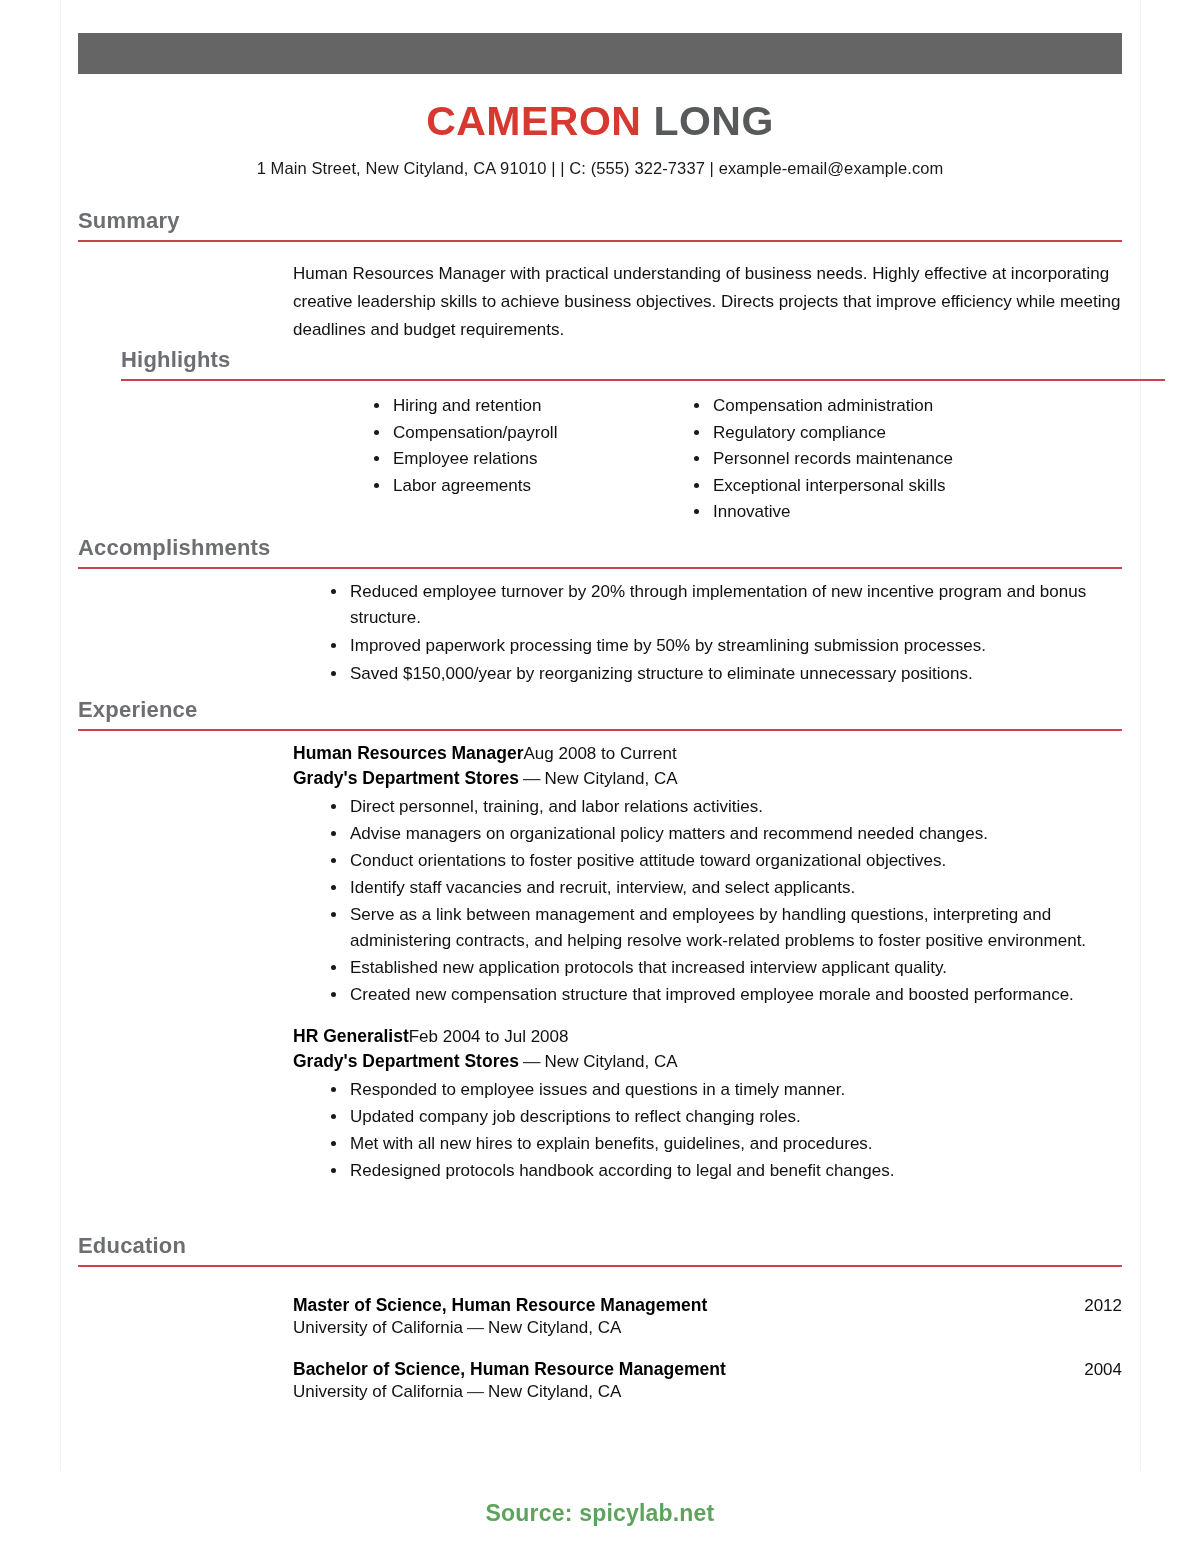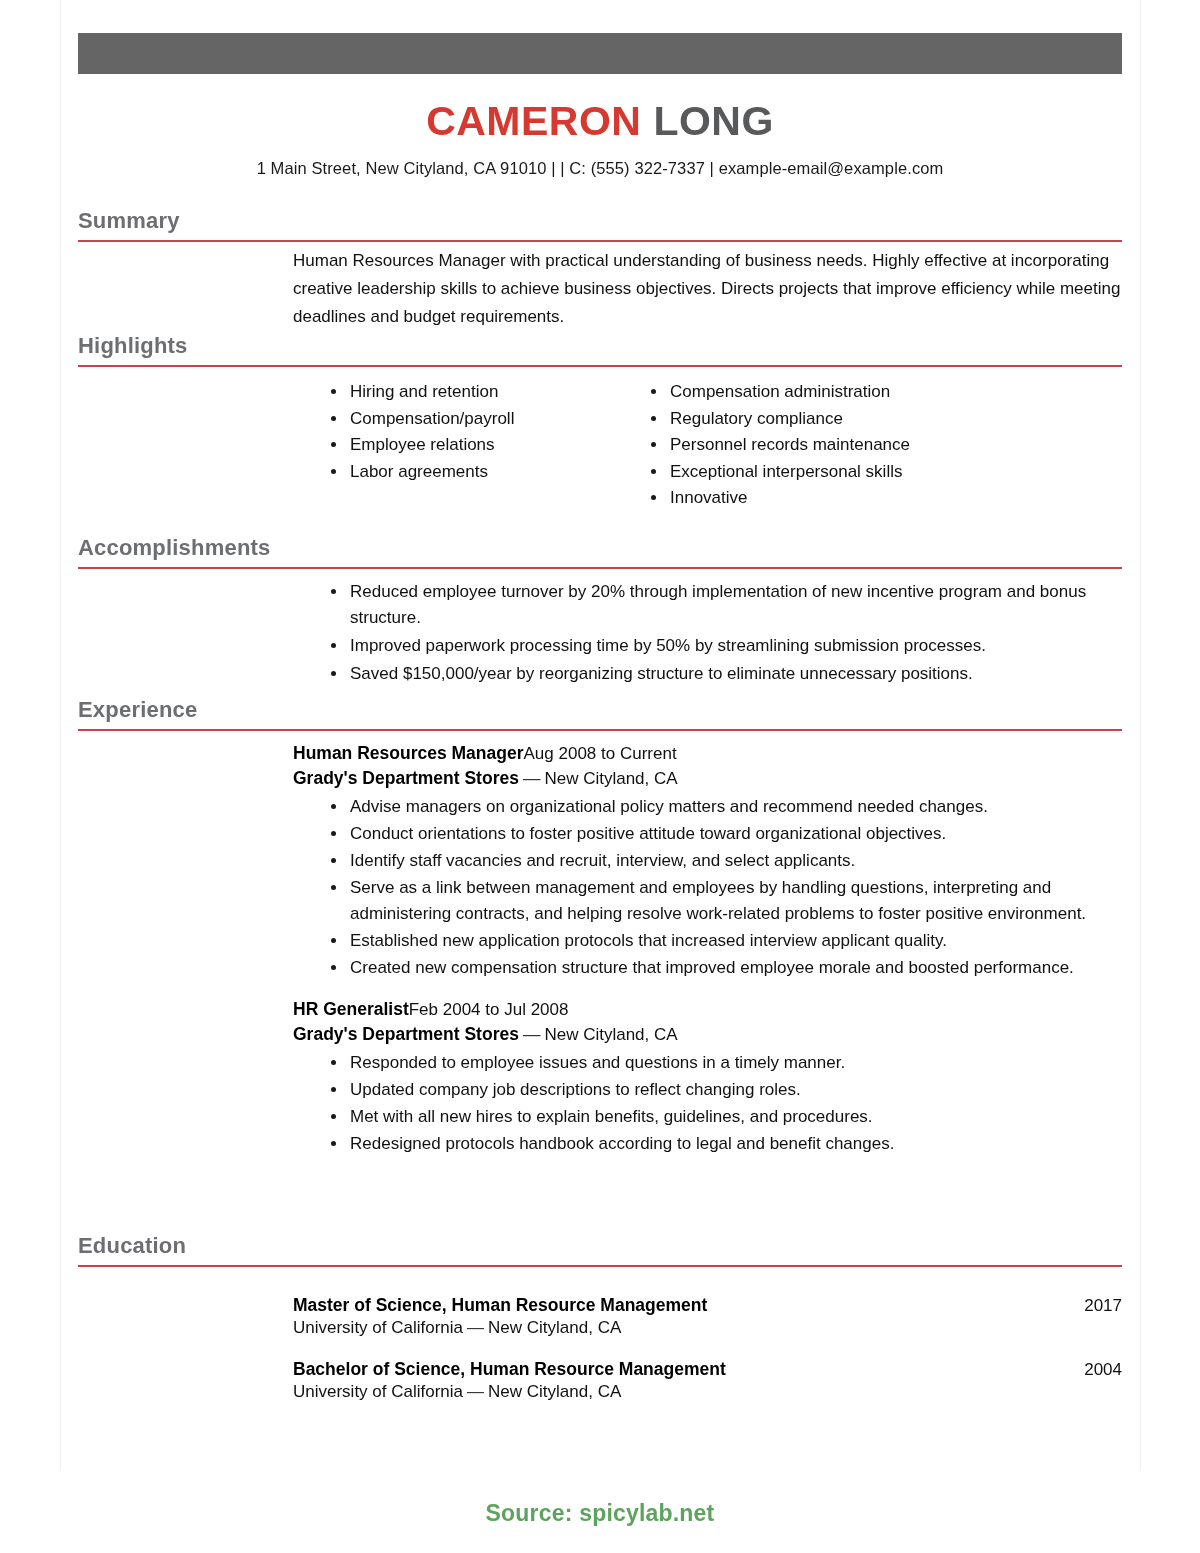--- a/index.html
+++ b/index.html
@@ -100,21 +100,21 @@
     left: 0;
     bottom: 0;
     width: 1044px;
     height: 2px;
     background: #c9434a;
   }
 
   
   .section-body {
     padding-left: 215px;
-    padding-top: 5px;
+    padding-top: 18px;
     font-size: 17px;
     line-height: 26px;
   }
 
   .summary-text {
     font-size: 17px;
     line-height: 28px;
     color: #111111;
   }
 
@@ -278,21 +278,21 @@
   <div class="section" style="top:206px;">
     <div class="section-head">
       <div class="section-title">Summary</div>
       <div class="section-rule"></div>
     </div>
     <div class="section-body">
       <div class="summary-text">Human Resources Manager with practical understanding of business needs. Highly effective at incorporating creative leadership skills to achieve business objectives. Directs projects that improve efficiency while meeting deadlines and budget requirements.</div>
     </div>
   </div>
 
-  <div class="section" style="top:331px;">
+  <div class="section" style="top:345px;margin-left:43px;">
     <div class="section-head">
       <div class="section-title">Highlights</div>
       <div class="section-rule"></div>
     </div>
     <div class="highlights-cols">
       <div class="hl-col">
         <ul class="bullets">
           <li>Hiring and retention</li>
           <li>Compensation/payroll</li>
           <li>Employee relations</li>
@@ -335,20 +335,21 @@
       <div class="job">
         <div class="job-head-row">
           <div class="job-title">Human Resources Manager</div>
           <div class="job-dates">Aug 2008 to Current</div>
         </div>
         <div class="job-company-row">
           <span class="job-company">Grady's Department Stores</span><span class="job-dash">—</span><span class="job-location">New Cityland, CA</span>
         </div>
         <div class="job-bullets">
           <ul class="bullets">
+            <li>Direct personnel, training, and labor relations activities.</li>
             <li>Advise managers on organizational policy matters and recommend needed changes.</li>
             <li>Conduct orientations to foster positive attitude toward organizational objectives.</li>
             <li>Identify staff vacancies and recruit, interview, and select applicants.</li>
             <li>Serve as a link between management and employees by handling questions, interpreting and administering contracts, and helping resolve work-related problems to foster positive environment.</li>
             <li>Established new application protocols that increased interview applicant quality.</li>
             <li>Created new compensation structure that improved employee morale and boosted performance.</li>
           </ul>
         </div>
       </div>
 
@@ -376,21 +377,21 @@
   <div class="section" style="top:1231px;">
     <div class="section-head">
       <div class="section-title">Education</div>
       <div class="section-rule"></div>
     </div>
     <div class="edu-body">
 
       <div class="edu-item">
         <div class="edu-head-row">
           <div class="edu-degree">Master of Science, Human Resource Management</div>
-          <div class="edu-year">2017</div>
+          <div class="edu-year">2012</div>
         </div>
         <div class="edu-school-row">
           <span>University of California</span><span class="edu-dash">—</span><span>New Cityland, CA</span>
         </div>
       </div>
 
       <div class="edu-item">
         <div class="edu-head-row">
           <div class="edu-degree">Bachelor of Science, Human Resource Management</div>
           <div class="edu-year">2004</div>

